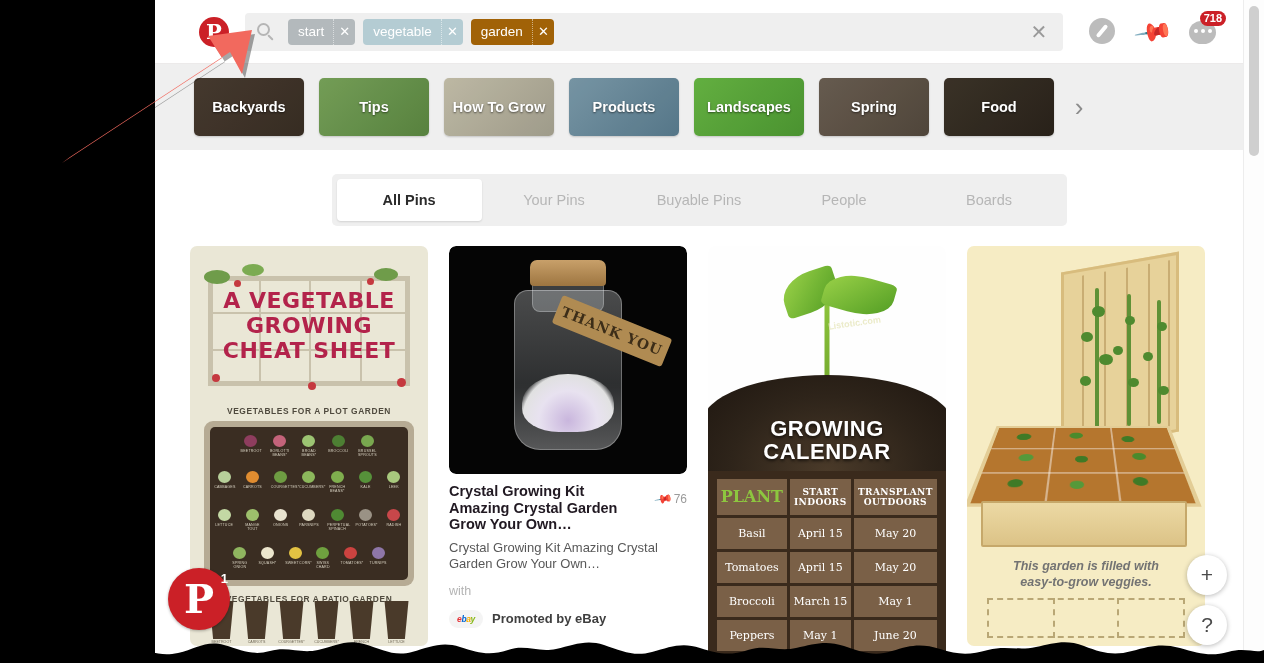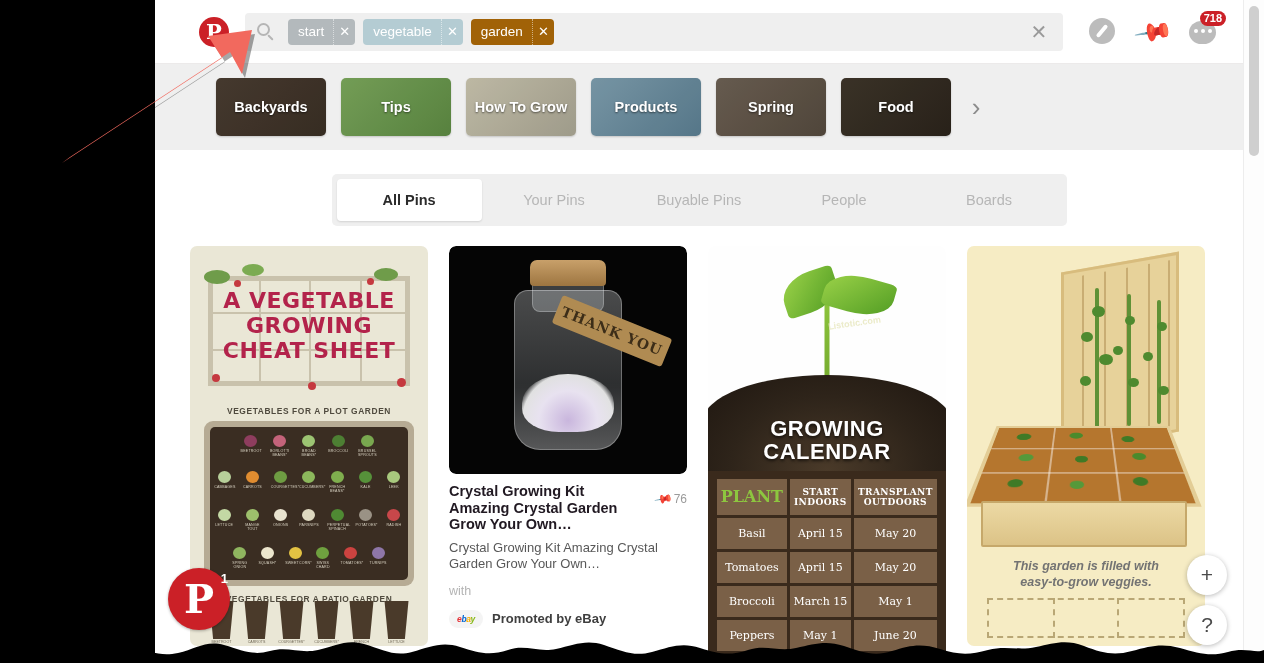--- a/index.html
+++ b/index.html
@@ -71,21 +71,21 @@
   .msg .dots i { width:4px; height:4px; background:#fff; border-radius:50%; display:block; }
   .badge {
     position:absolute; right:-9px; top:-7px; background:#cb2027; color:#fff;
     border-radius:10px; font-size:11px; font-weight:bold; padding:1px 4px; line-height:13px;
     min-width:22px; text-align:center;
   }
 
   
   .cats {
     position:relative; height:86px; background:#efefef; width:1088px;
-    display:flex; align-items:center; padding-left:61px; gap:15px; overflow:hidden;
+    display:flex; align-items:center; padding-left:39px; gap:15px; overflow:hidden;
   }
   .cat {
     width:110px; height:58px; border-radius:5px; position:relative; flex:0 0 auto;
     display:flex; align-items:center; justify-content:center; overflow:hidden; cursor:pointer;
     box-shadow:0 1px 2px rgba(0,0,0,.18);
   }
   .cat .cat-label {
     position:relative; z-index:3; color:#fff; font-size:14.5px; font-weight:bold;
     text-shadow:0 1px 2px rgba(0,0,0,.55); white-space:nowrap;
   }
@@ -305,20 +305,24 @@
           <div class="tex" style="background:linear-gradient(135deg,#7ba75c,#5d8a43);"></div>
           <div class="cat-label">Tips</div>
         </div>
         <div class="cat">
           <div class="tex" style="background:linear-gradient(135deg,#c9c4ae,#a9a593);"></div>
           <div class="cat-label">How To Grow</div>
         </div>
         <div class="cat">
           <div class="tex" style="background:linear-gradient(135deg,#7e9eae,#5b7e91);"></div>
           <div class="cat-label">Products</div>
+        </div>
+        <div class="cat">
+          <div class="tex" style="background:linear-gradient(135deg,#69ba44,#4f9c34);"></div>
+          <div class="cat-label">Landscapes</div>
         </div>
         <div class="cat">
           <div class="tex" style="background:linear-gradient(135deg,#6d6154,#554a3e);"></div>
           <div class="cat-label">Spring</div>
         </div>
         <div class="cat">
           <div class="tex" style="background:linear-gradient(135deg,#3e352a,#2b241b);"></div>
           <div class="cat-label">Food</div>
         </div>
         <div class="cat-next">›</div>

